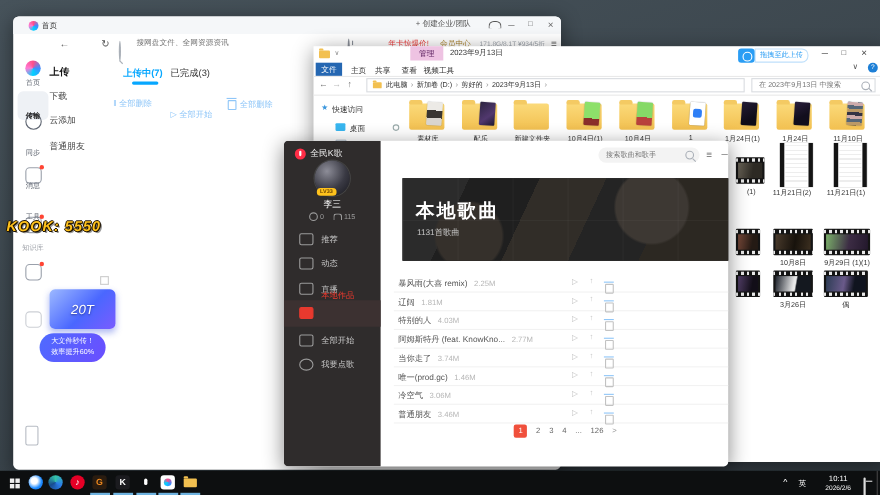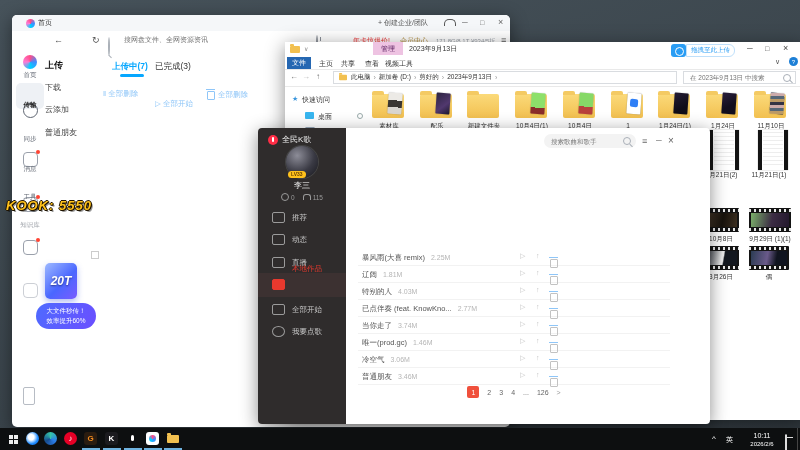--- a/index.html
+++ b/index.html
@@ -21,22 +21,22 @@
   .nd-menu{font-size:8px;color:#444;position:absolute}
   .blue{color:#06a7ff}
   .i-mag{width:6px;height:6px;border:1.3px solid #aab0b8;border-radius:50%;position:relative}
   .i-mag::after{content:"";position:absolute;width:4px;height:1.3px;background:#aab0b8;transform:rotate(45deg);right:-3px;bottom:-2px}
   .i-clock{width:9px;height:9px;border:1.2px solid #8a8f98;border-radius:50%;position:relative}
   .i-clock::after{content:"";position:absolute;left:3px;top:1px;width:1.2px;height:3.5px;background:#8a8f98}
   .i-bell{width:8px;height:8px;background:#8a8f98;clip-path:polygon(50% 0,82% 62%,100% 82%,0 82%,18% 62%);position:relative}
   .i-trash{width:6px;height:7px;border:1.2px solid #8fc6f8;border-radius:1px;position:relative;display:inline-block}
   .i-trash::before{content:"";position:absolute;left:-2px;top:-3px;width:9px;height:1.2px;background:#8fc6f8}
   .i-phone{width:10px;height:16px;border:1.3px solid #b7bcc4;border-radius:2px}
-  .t20-box{position:absolute;width:32px;height:36px;border-radius:5px;background:linear-gradient(135deg,#9db9ff,#4a67ff 55%,#7a5cff);
-           box-shadow:0 3px 6px rgba(40,70,220,.35);color:#fff;font-weight:bold;font-size:12px;font-style:italic;
+  .t20-box{position:absolute;width:60px;height:36px;border-radius:5px;background:linear-gradient(135deg,#9db9ff,#4a67ff 55%,#7a5cff);
+           box-shadow:0 3px 6px rgba(40,70,220,.35);color:#fff;font-weight:normal;font-size:12px;font-style:italic;
            display:flex;align-items:center;justify-content:center;text-shadow:0 1px 2px rgba(0,0,40,.5)}
   .t20-pill{position:absolute;width:60px;height:26px;border-radius:13px;background:linear-gradient(120deg,#4e6bff,#6b4eff);
             color:#fff;font-size:6.5px;display:flex;flex-direction:column;align-items:center;justify-content:center;line-height:1.5}
   
   #kook{left:6px;top:198px;z-index:40;font-size:13px;font-weight:bold;font-style:italic;letter-spacing:1px;color:#ffc21c;
         text-shadow:-1px 0 #201400,1px 0 #201400,0 -1px #201400,0 1px #201400,1px 1px #201400,2px 2px 0 #00000066}
   
   #explorer{left:285px;top:42px;width:520px;height:378px}
   .x-tab{font-size:7px;color:#333}
   .x-file-tab{background:#2567b2;color:#fff;font-size:7px;display:flex;align-items:center;justify-content:center}
@@ -67,21 +67,21 @@
   .pin{width:4px;height:4px;border-radius:50%;border:1px solid #9aa;position:absolute}
   .minifolder{width:10px;height:7px;background:#f2c050;border-radius:1px;position:relative}
   .minifolder::before{content:"";position:absolute;left:0;top:-2px;width:4px;height:2px;background:#f2c050;border-radius:1px 1px 0 0}
   .x-upbadge{position:absolute;display:flex;align-items:center;z-index:5}
   .x-upbadge .ic{width:15px;height:13px;border-radius:3px;background:#2a9df4;position:relative}
   .x-upbadge .ic::after{content:"";position:absolute;left:4px;top:3px;width:7px;height:7px;border-radius:50%;border:1.5px solid #fff}
   .x-upbadge .tx{height:11px;border:1px solid #bfe0fb;background:#fff;border-radius:0 6px 6px 0;color:#2a9df4;font-size:6.5px;
                  display:flex;align-items:center;padding:0 4px}
   .helpdot{width:9px;height:9px;border-radius:50%;background:#1d7fd6;color:#fff;font-size:6px;display:flex;align-items:center;justify-content:center}
   
-  #wesing{left:258px;top:128px;width:452px;height:296px;border-radius:4px;z-index:30;overflow:hidden}
+  #wesing{left:258px;top:128px;width:404px;height:296px;border-radius:4px;z-index:30;overflow:hidden}
   .ws-side{position:absolute;left:0;top:0;width:88px;height:296px;background:#2f2c2c}
   .ws-logo{width:10px;height:10px;border-radius:50%;background:#ff2d46;position:relative}
   .ws-logo::after{content:"";position:absolute;left:4px;top:2px;width:2px;height:5px;background:#fff;border-radius:1px}
   .ws-ico{width:11px;height:9px;border:1.2px solid #9b9b9b;border-radius:2px}
   .ws-item-lbl{font-size:7.5px;color:#c8c8c8;position:absolute}
   .ws-sel-band{position:absolute;left:0;width:88px;height:24px;background:#3c3131}
   .red{color:#e8392e}
   .avatar{position:absolute;width:32px;height:32px;border-radius:50%;
           background:radial-gradient(circle at 35% 30%,#8d8d98,#3a3a44 55%,#16161c);box-shadow:0 0 0 1px #444}
   .lv{position:absolute;background:#ffc21c;border-radius:4px;color:#6b4300;font-size:5px;font-weight:bold;
@@ -360,41 +360,45 @@
   </div>
 
   <div class="ws-search" style="left:286px;top:6px">
     <input placeholder="搜索歌曲和歌手" style="">
     <span class="i-mag" style="position:relative"></span>
   </div>
   <span class="g" style="left:384px;top:9px;font-size:9px;color:#666">≡</span>
   <span class="g" style="left:398px;top:9px;font-size:8px;color:#666">─</span>
   <span class="g" style="left:410px;top:8px;font-size:10px;color:#666">×</span>
 
+  <div class="banner">
+    <span class="abs" style="left:12px;top:18px;font-size:17px;font-weight:bold;color:#fff;letter-spacing:2px;z-index:2">本地歌曲</span>
+    <span class="abs" style="left:13px;top:45px;font-size:7.5px;color:#c9c9c9;z-index:2">1131首歌曲</span>
+  </div>
 
   <div class="song-row" style="top:120px">
     <span class="song-title"><span>暴风雨(大喜 remix)</span><span class="song-size">2.25M</span></span>
     <span class="row-ic" style="left:162px">▷</span>
     <span class="row-ic" style="left:178px">↑</span>
     <span class="i-trash abs" style="left:192px;top:6px;border-color:#c2c2c2"></span>
   </div>
   <div class="song-row" style="top:137px">
     <span class="song-title"><span>辽阔</span><span class="song-size">1.81M</span></span>
     <span class="row-ic" style="left:162px">▷</span>
     <span class="row-ic" style="left:178px">↑</span>
     <span class="i-trash abs" style="left:192px;top:6px;border-color:#c2c2c2"></span>
   </div>
   <div class="song-row" style="top:154px">
     <span class="song-title"><span>特别的人</span><span class="song-size">4.03M</span></span>
     <span class="row-ic" style="left:162px">▷</span>
     <span class="row-ic" style="left:178px">↑</span>
     <span class="i-trash abs" style="left:192px;top:6px;border-color:#c2c2c2"></span>
   </div>
   <div class="song-row" style="top:171px">
-    <span class="song-title"><span>已点伴奏 (feat. KnowKno...</span><span class="song-size">2.77M</span></span>
+    <span class="song-title"><span>阿姆斯特丹 (feat. KnowKno...</span><span class="song-size">2.77M</span></span>
     <span class="row-ic" style="left:162px">▷</span>
     <span class="row-ic" style="left:178px">↑</span>
     <span class="i-trash abs" style="left:192px;top:6px;border-color:#c2c2c2"></span>
   </div>
   <div class="song-row" style="top:188px">
     <span class="song-title"><span>当你走了</span><span class="song-size">3.74M</span></span>
     <span class="row-ic" style="left:162px">▷</span>
     <span class="row-ic" style="left:178px">↑</span>
     <span class="i-trash abs" style="left:192px;top:6px;border-color:#c2c2c2"></span>
   </div>

